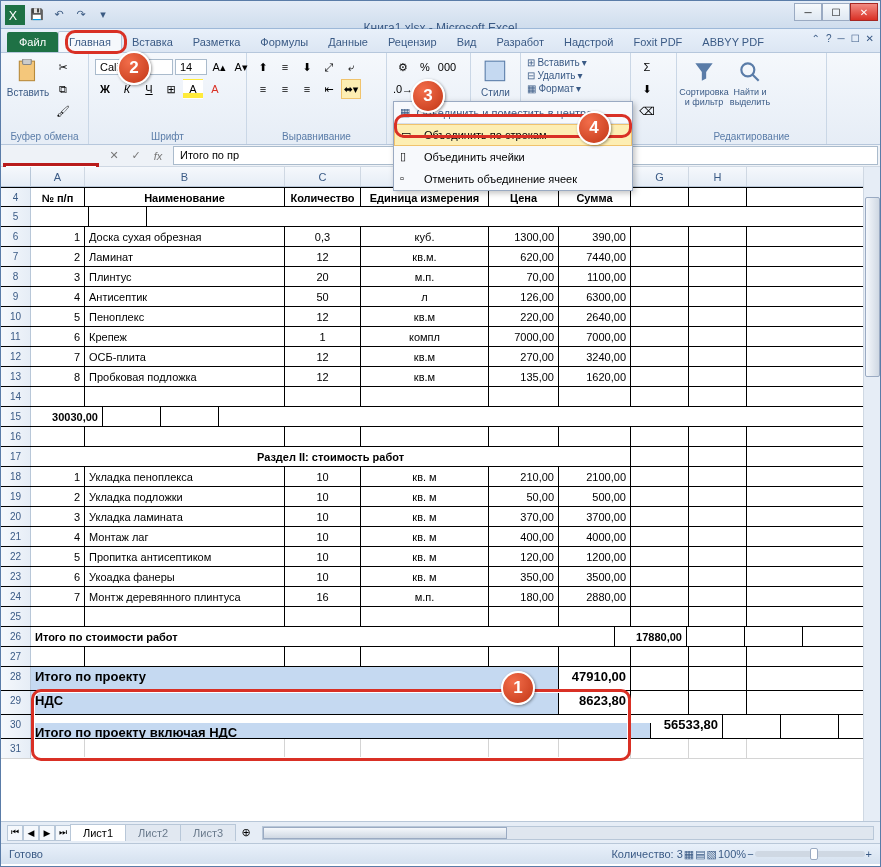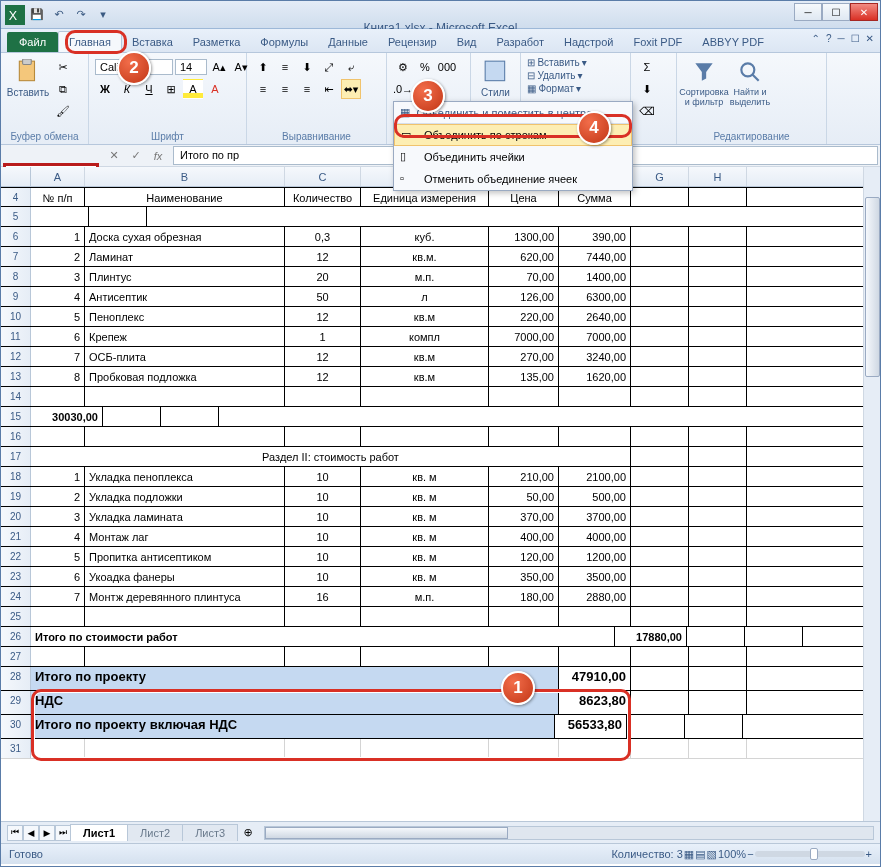--- a/index.html
+++ b/index.html
@@ -53,21 +53,21 @@
 .col-headers { display:flex; background:linear-gradient(#f5f8fc,#e6edf6); border-bottom:1px solid #b8c7d8; height:20px; }
 .corner { width:30px; border-right:1px solid #b8c7d8; }
 .ch { border-right:1px solid #cfd8e3; font-size:11px; text-align:center; line-height:20px; color:#3a5a85; }
 .rows { display:flex; flex-direction:column; }
 .row { display:flex; height:20px; border-bottom:1px solid #d4d4d4; }
 .rh { width:30px; background:linear-gradient(90deg,#f5f8fc,#e6edf6); border-right:1px solid #b8c7d8; font-size:10px; text-align:center; line-height:20px; color:#3a5a85; }
 .cell { border-right:1px solid #d4d4d4; font-size:11px; padding:0 4px; line-height:20px; overflow:hidden; white-space:nowrap; }
 .cell.b { font-weight:bold; }
 .cell.c { text-align:center; }
 .cell.r { text-align:right; }
-.cell.hdr { font-weight:normal; text-align:center; background:#fff; }
+.cell.hdr { font-weight:bold; text-align:center; background:#fff; }
 .cell.sel { background:#c5d9f1; }
 .row.bold .cell { font-weight:bold; font-size:13px; }
 
 
 .wA{width:54px}.wB{width:200px}.wC{width:76px}.wD{width:128px}.wE{width:70px}.wF{width:72px}.wG{width:58px}.wH{width:58px}
 
 
 .tbl .cell { border-right:1px solid #000; border-bottom:0; }
 .tbl { border-bottom:1px solid #000; }
 .tbl-top { border-top:1px solid #000; }
@@ -78,21 +78,21 @@
 
 
 .callout { position:absolute; width:34px; height:34px; border-radius:50%; background:radial-gradient(circle at 35% 30%,#f26d4a,#c23616); color:#fff; font-weight:bold; font-size:17px; display:flex; align-items:center; justify-content:center; border:2px solid #fff; box-shadow:1px 1px 3px rgba(0,0,0,.4); z-index:100; }
 .callout-ring { position:absolute; border:3px solid #d93025; border-radius:10px; pointer-events:none; z-index:90; }
 
 
 .sheet-tabs { height:22px; background:#e6edf6; border-top:1px solid #b8c7d8; display:flex; align-items:center; padding-left:6px; gap:0; }
 .sheet-nav { display:flex; gap:0; }
 .sheet-nav span { width:16px; height:16px; font-size:9px; display:flex; align-items:center; justify-content:center; border:1px solid #b8c7d8; background:#f5f8fc; }
 .stab { font-size:11px; padding:2px 12px; background:#fff; border:1px solid #b8c7d8; border-bottom:none; margin-left:-1px; }
-.stab.active { font-weight:bold; background:#fff; }
+.stab.active { font-weight:normal; background:#fff; }
 .stab.inactive { background:#e1e8f1; color:#6a7a8c; }
 .hscroll { flex:1; margin:0 6px; height:14px; background:#dfe6ef; border:1px solid #b8c7d8; position:relative; }
 .hscroll-thumb { position:absolute; left:0; width:40%; height:100%; background:linear-gradient(#f5f8fc,#cfd8e3); border:1px solid #9aaac2; }
 
 
 .statusbar { height:21px; background:linear-gradient(#e8f0fa,#d5e1ef); border-top:1px solid #b8c7d8; display:flex; align-items:center; font-size:11px; color:#3a5a85; padding:0 8px; justify-content:space-between; }
 .status-right { display:flex; align-items:center; gap:1px; }
 .zoom-slider { width:110px; height:6px; background:#cfd8e3; position:relative; border-radius:3px; }
 .zoom-thumb { position:absolute; left:50%; top:-3px; width:8px; height:12px; background:#fff; border:1px solid #9aaac2; border-radius:2px; }
 
@@ -352,21 +352,21 @@
           <div class="cell wG"></div>
           <div class="cell wH"></div>
         </div>
         <div class="row tbl">
           <div class="rh">8</div>
           <div class="cell wA r">3</div>
           <div class="cell wB">Плинтус</div>
           <div class="cell wC c">20</div>
           <div class="cell wD c">м.п.</div>
           <div class="cell wE r">70,00</div>
-          <div class="cell wF r">1400,00</div>
+          <div class="cell wF r">1100,00</div>
           <div class="cell wG"></div>
           <div class="cell wH"></div>
         </div>
         <div class="row tbl">
           <div class="rh">9</div>
           <div class="cell wA r">4</div>
           <div class="cell wB">Антисептик</div>
           <div class="cell wC c">50</div>
           <div class="cell wD c">л</div>
           <div class="cell wE r">126,00</div>
@@ -567,21 +567,21 @@
         </div>
         <div class="row tbl bold" style="height: 24px;">
           <div class="rh">29</div>
           <div class="cell  b sel" style="width: 528px;">НДС</div>
           <div class="cell wF b r">8623,80</div>
           <div class="cell wG"></div>
           <div class="cell wH"></div>
         </div>
         <div class="row tbl bold" style="height: 24px;">
           <div class="rh">30</div>
-          <div class="cell  b sel" style="width: 524px;">Итого по проекту включая НДС</div>
+          <div class="cell  b sel" style="width: 620px; margin-top: 8px;">Итого по проекту включая НДС</div>
           <div class="cell wF b r">56533,80</div>
           <div class="cell wG"></div>
           <div class="cell wH"></div>
         </div>
         <div class="row">
           <div class="rh">31</div>
           <div class="cell wA"></div>
           <div class="cell wB"></div>
           <div class="cell wC"></div>
           <div class="cell wD"></div>

